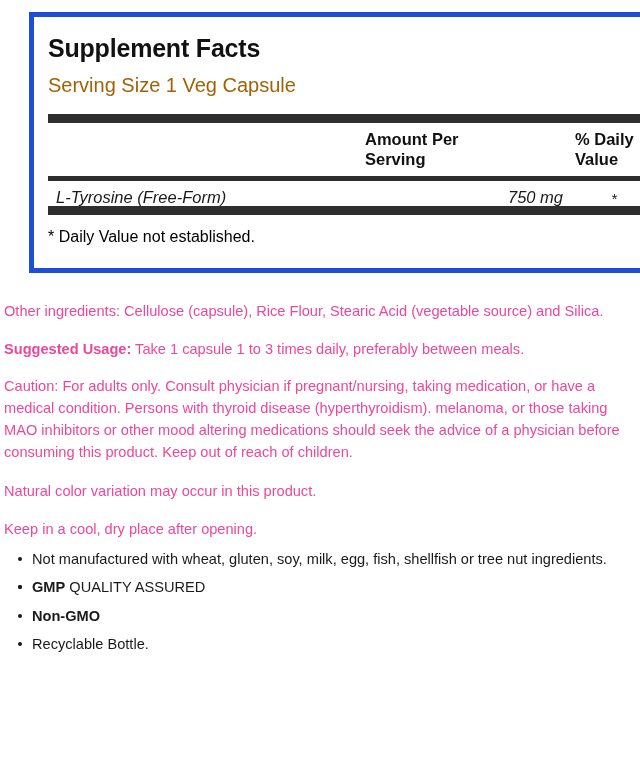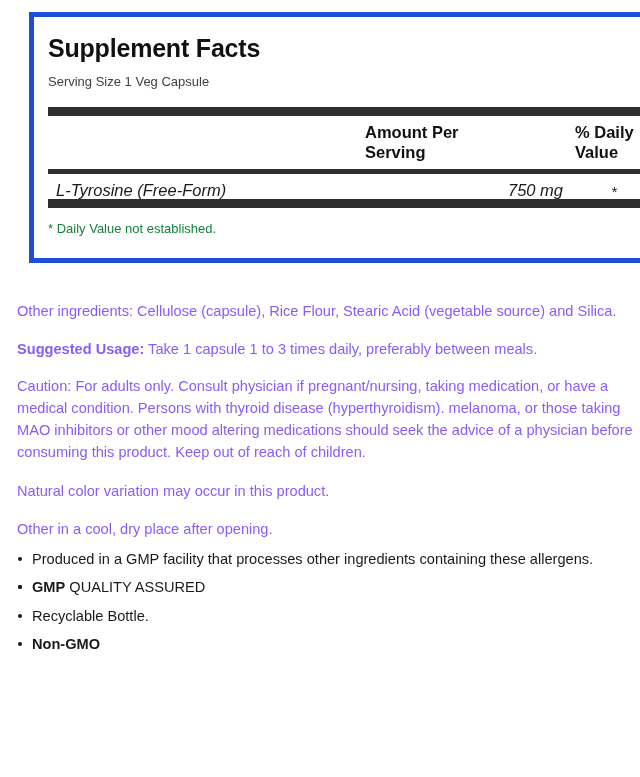--- a/index.html
+++ b/index.html
@@ -43,24 +43,24 @@
   .sf-title {
     font-size: 25px;
     font-weight: bold;
     letter-spacing: -0.2px;
     line-height: 1.0;
     margin: 19px 0 0 5px;
     color: #111111;
   }
 
   .sf-serving {
-    font-size: 13px;
+    font-size: 20px;
     line-height: 1.0;
     margin: 14px 0 0 5px;
-    color: #404040;
+    color: #a16207;
   }
 
   .rule {
     background: #2e2e2e;
     margin: 0 0 0 5px;
     width: 605px;
   }
   .rule-thick { height: 9px; margin-top: 19px; }
   .rule-thin  { height: 5px; margin-top: 0; }
   .rule-bottom{ height: 9px; margin-top: 0; }
@@ -114,41 +114,41 @@
   .sf-dv {
     width: 78px;
     text-align: center;
     font-size: 15px;
     line-height: 1.0;
     color: #1a1a1a;
     box-sizing: border-box;
   }
 
   .sf-footnote {
-    font-size: 13px;
+    font-size: 16px;
     line-height: 1.0;
     margin: 14px 0 0 5px;
-    color: #15803d;
+    color: #000000;
     padding-bottom: 23px;
   }
 
   
   .body-copy {
     position: absolute;
     left: 0;
     top: 300px;
     width: 640px;
     box-sizing: border-box;
   }
 
   .para {
     font-size: 14.6px;
     line-height: 1.52;
-    margin: 0 0 13px 17px;
-    color: #8b5cf6;
+    margin: 0 0 13px 4px;
+    color: #ec4899;
   }
   .para.bold { font-weight: normal; }
   .para b { font-weight: bold; }
 
   .para-ingredients { width: 614px; margin-bottom: 16px; }
   .para-usage       { width: 636px; margin-bottom: 16px; }
   .para-caution     { width: 636px; margin-bottom: 16px; line-height: 1.50; }
   .para-natural     { width: 636px; margin-bottom: 16px; }
   .para-store       { width: 636px; margin-bottom: 9px; }
 
@@ -224,35 +224,35 @@
   <div class="body-copy">
 
     <p class="para para-ingredients"><span>Other ingredients:</span><span> Cellulose (capsule), Rice Flour, Stearic Acid (vegetable source) and Silica.</span></p>
 
     <p class="para para-usage"><b>Suggested Usage:</b><span> Take 1 capsule 1 to 3 times daily, preferably between meals.</span></p>
 
     <p class="para para-caution bold">Caution: For adults only. Consult physician if pregnant/nursing, taking medication, or have a medical condition. Persons with thyroid disease (hyperthyroidism). melanoma, or those taking MAO inhibitors or other mood altering medications should seek the advice of a physician before consuming this product. Keep out of reach of children.</p>
 
     <p class="para para-natural bold">Natural color variation may occur in this product.</p>
 
-    <p class="para para-store">Other in a cool, dry place after opening.</p>
+    <p class="para para-store">Keep in a cool, dry place after opening.</p>
 
     <ul class="claims">
       <li>
-        <span class="bullet"></span><b></b><span>Produced in a GMP facility that processes other ingredients containing these allergens.</span>
+        <span class="bullet"></span><b></b><span>Not manufactured with wheat, gluten, soy, milk, egg, fish, shellfish or tree nut ingredients.</span>
       </li>
       <li>
         <span class="bullet"></span><b></b>
       </li>
       <li>
         <span class="bullet"></span><b>GMP</b><span> QUALITY ASSURED</span>
       </li>
       <li>
+        <span class="bullet"></span><b>Non-GMO</b><span></span>
+      </li>
+      <li>
         <span class="bullet"></span><b></b><span>Recyclable Bottle.</span>
       </li>
-      <li>
-        <span class="bullet"></span><b>Non-GMO</b><span></span>
-      </li>
     </ul>
 
   </div>
 
 </div>
 
 </body></html>

